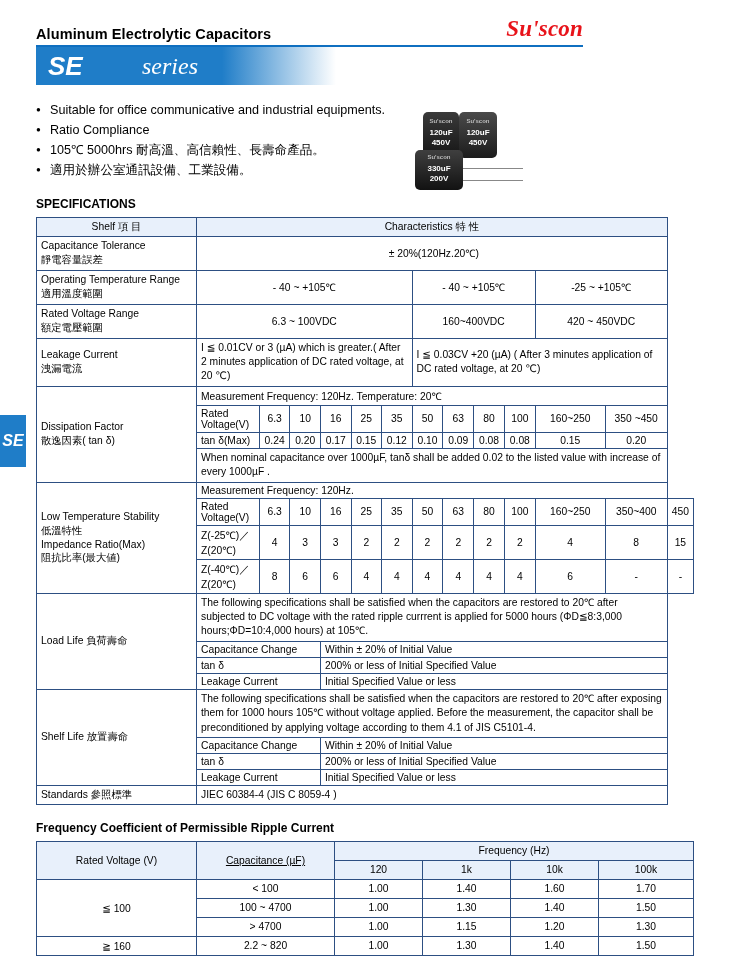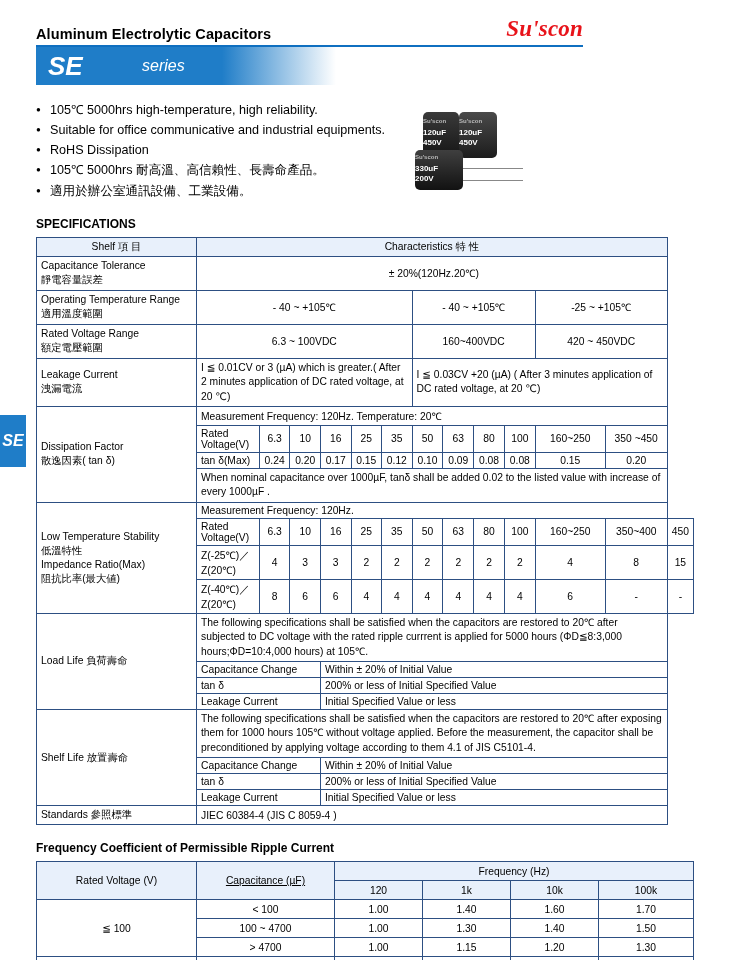--- a/index.html
+++ b/index.html
@@ -21,33 +21,33 @@
   .rule { height:2px; background:#0f6fc0; margin-top:3px; }
 
   
   .banner-wrap { position:relative; height: 40px; margin-top: 0; }
   .banner {
     position:absolute; left:0; top:0; height:38px; width: 300px;
     background: linear-gradient(90deg,#1f7dc8 0%, #1f7dc8 62%, rgba(31,125,200,0) 100%);
     display:flex; align-items:center;
   }
   .banner-se { color:#fff; font-size:26px; font-weight:bold; font-style:italic; padding-left:12px; width:106px;}
-  .banner-series { color:#fff; font-size:16px; font-style:italic; }
+  .banner-series { color:#fff; font-size:24px; font-style:italic;font-family:Liberation Serif, serif; }
 
   
   .bullets { margin-top: 14px; font-size: 12.6px; line-height: 1.52; }
   .bullets li { list-style: none; position: relative; padding-left: 14px; margin-bottom: 1px;}
   .bullets li:before { content:"\25CF"; position:absolute; left:0; top:0; font-size:8px; line-height:18px; }
   ul { margin:0; padding:0; }
 
   
   .photo { position:absolute; right:34px; top:110px; width:190px; height:92px; }
   .cap { position:absolute; border-radius: 5px; }
   .cap .body { width:100%; height:100%; border-radius:5px; position:relative; overflow:hidden;}
-  .cap .txt { position:absolute; left:0; right:0; text-align:left; color:#fff; font-size:8px; font-weight:bold; }
+  .cap .txt { position:absolute; left:0; right:0; text-align:center; color:#fff; font-size:8px; font-weight:bold; }
 
   
   .sect-title { font-size:12px; font-weight:bold; margin: 16px 0 6px 0; }
 
   
   .sidetab {
     position:absolute; left:0; top:415px; width:26px; height:52px;
     background:#1f7dc8; color:#fff; font-weight:bold; font-style:italic;
     display:flex; align-items:center; justify-content:center; font-size:16px;
   }
@@ -76,23 +76,22 @@
   <div class="banner-wrap">
     <div class="banner">
       <div class="banner-se">SE</div>
       <div class="banner-series">series</div>
     </div>
   </div>
 
   <div class="sidetab">SE</div>
 
   <ul class="bullets">
-    <li>105℃ 5000hrs high-temperature, high reliability.</li>
     <li>Suitable for office communicative and industrial equipments.</li>
-    <li>RoHS Dissipation</li>
+    <li>Ratio Compliance</li>
     <li>105℃ 5000hrs 耐高溫、高信賴性、長壽命產品。</li>
     <li>適用於辦公室通訊設備、工業設備。</li>
   </ul>
 
   <div class="photo">
     <div class="cap" style="left:28px; top:2px; width:36px; height:46px; background:linear-gradient(180deg,#3a3a3a,#151515);">
       <div class="body">
         <div class="txt" style="top:6px; font-size:6px; color:#bbb;">Su'scon</div>
         <div class="txt" style="top:16px;">120uF</div>
         <div class="txt" style="top:26px;">450V</div>

